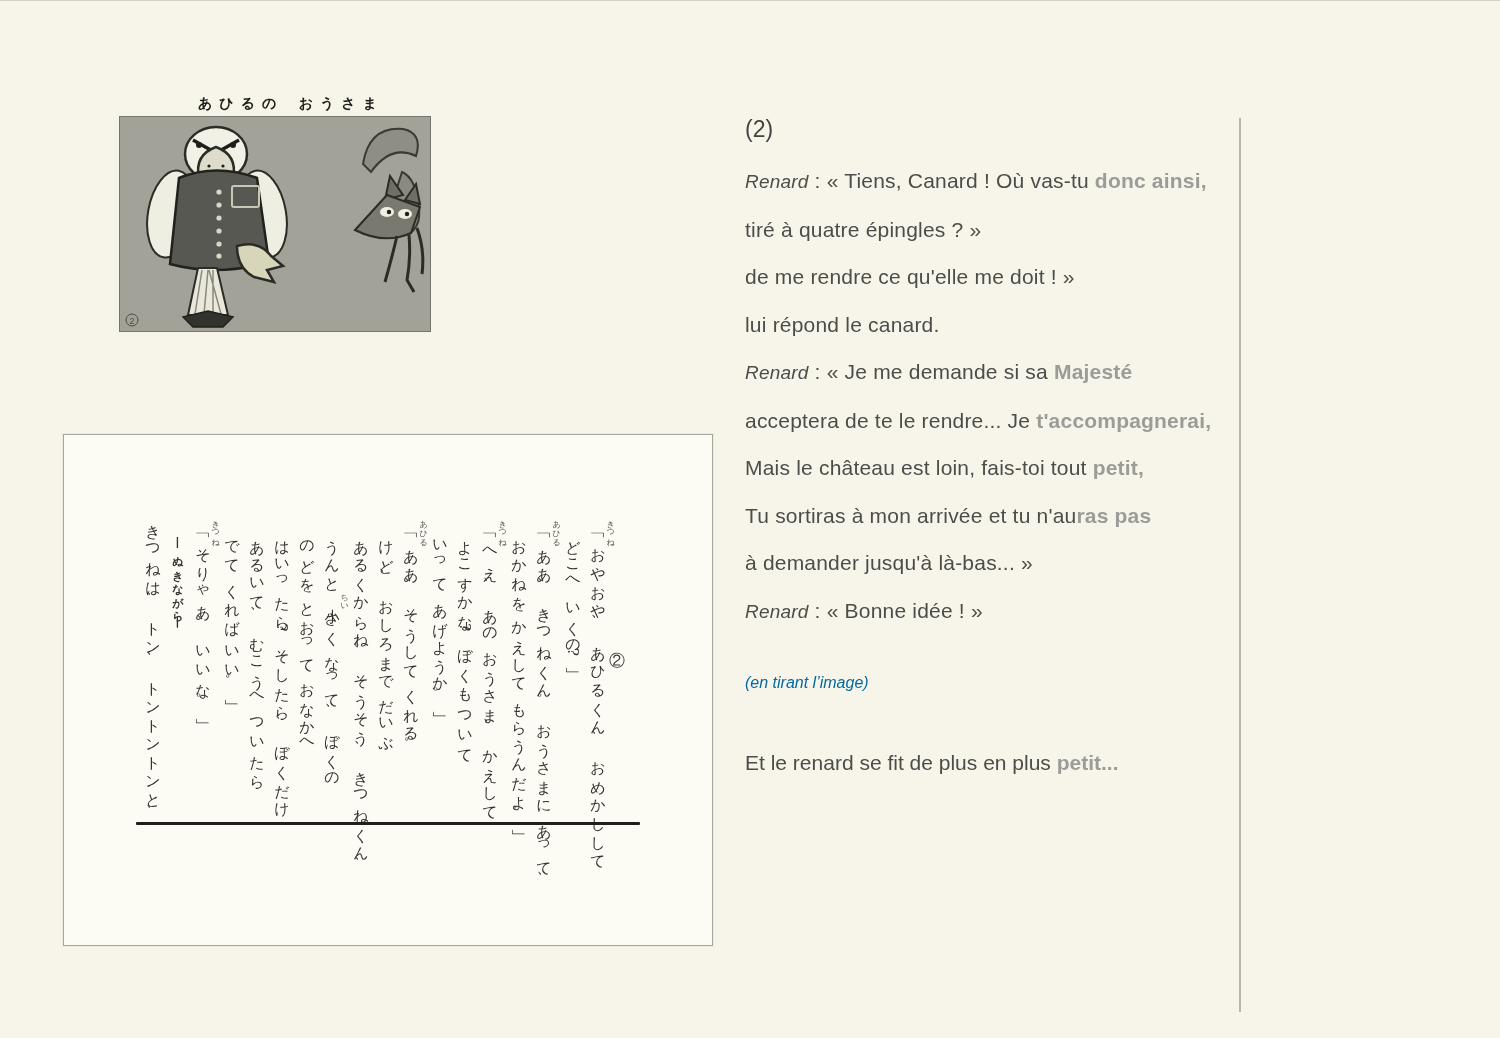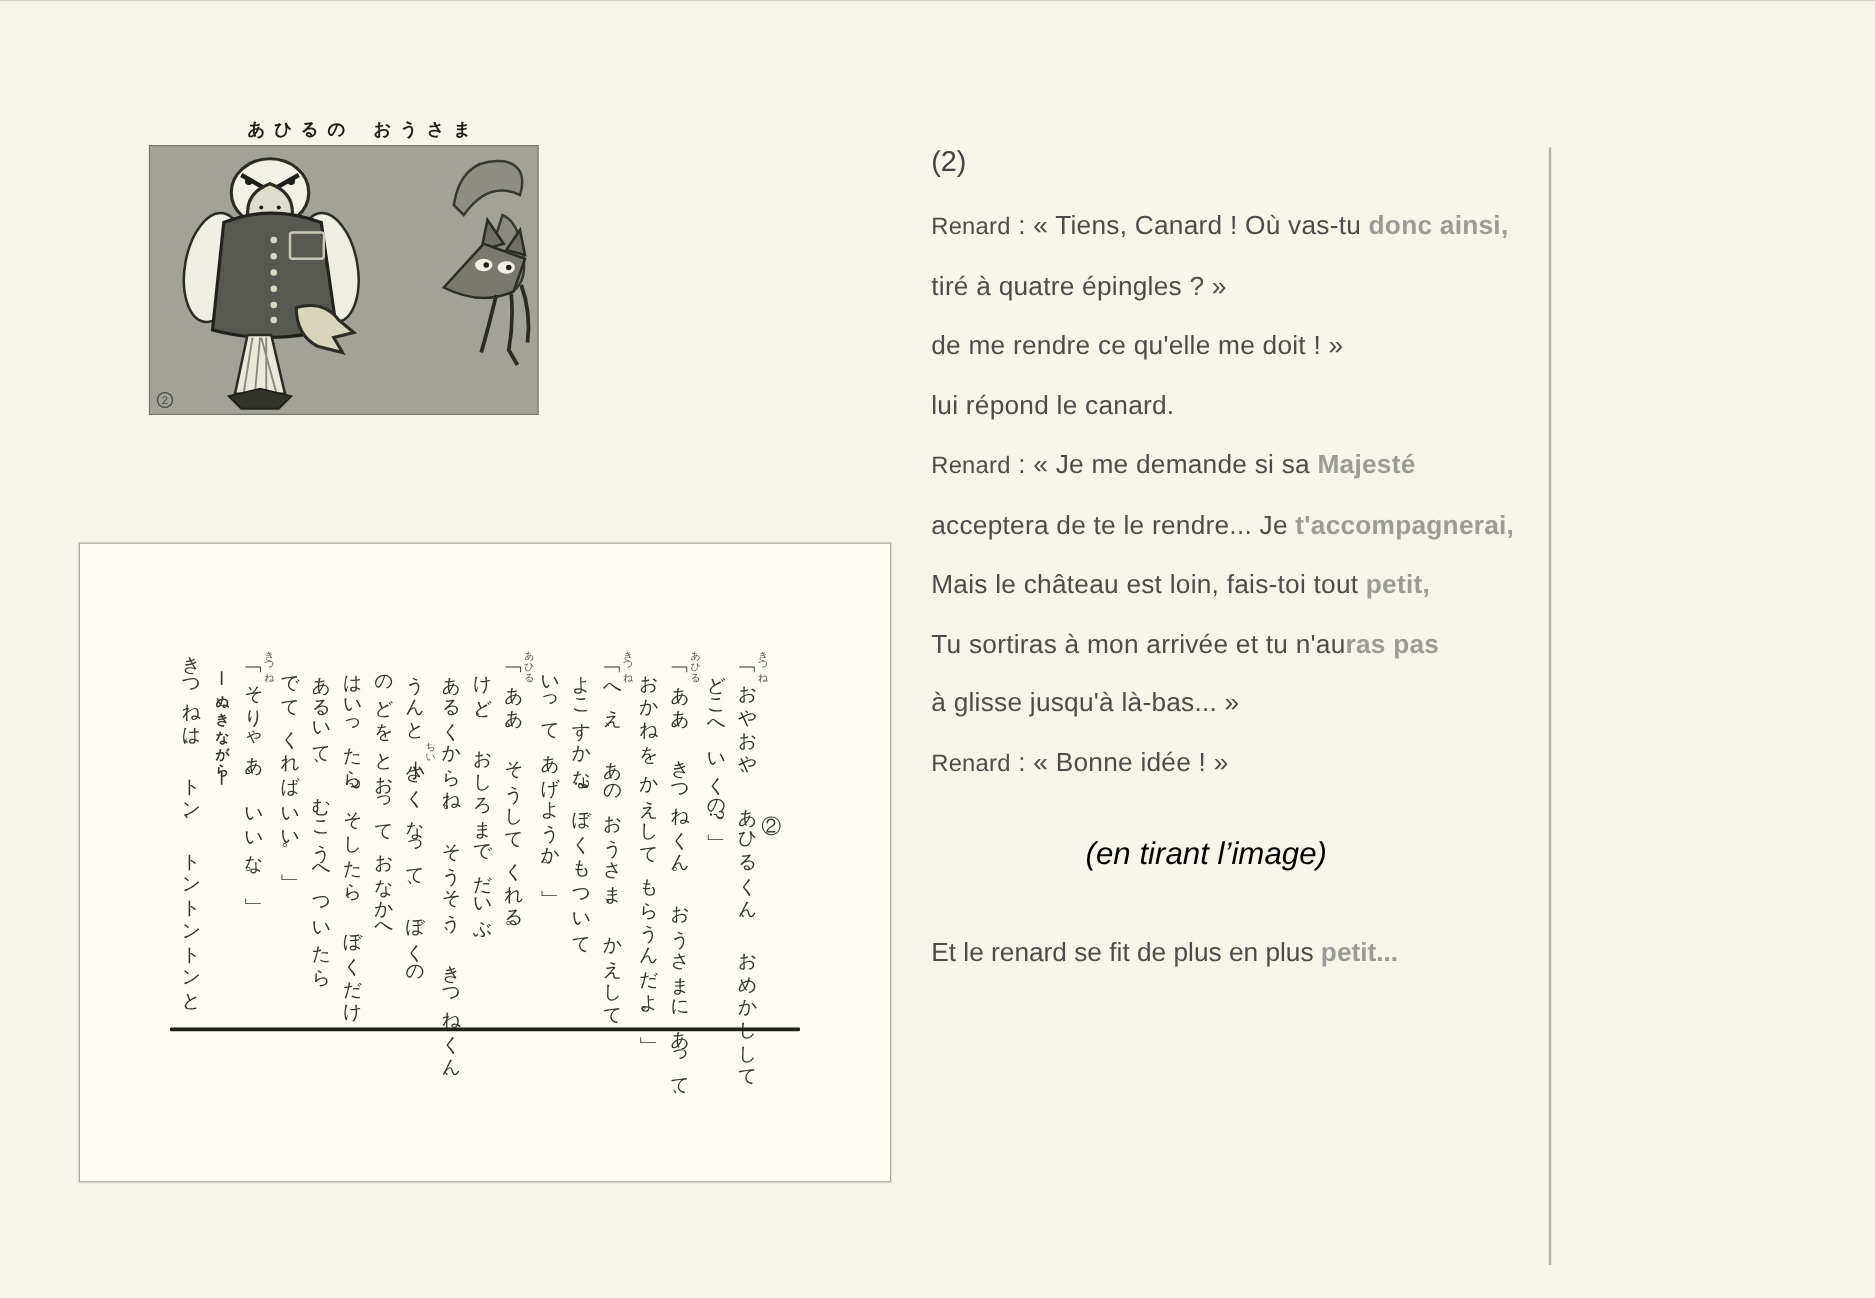--- a/index.html
+++ b/index.html
@@ -41,25 +41,25 @@
   .jp-rule{
     position:absolute;left:72px;top:387px;width:504px;height:3px;
     background:#1f1f1b;border-radius:1px;
   }
   
   .french{
     position:absolute;left:745px;top:112px;width:500px;color:#4c4c4a;
   }
   .fr-heading{font-size:23px;line-height:32px;margin:0 0 12px 0;color:#434341;}
   .fr-line{margin:0;font-size:21px;line-height:47.5px;white-space:nowrap;letter-spacing:.2px;}
-  .fr-line .speaker{font-size:19px;}
+  .fr-line .speaker{font-style:italic;font-size:19px;}
   .fr-line .fade, .fade{color:#9b9b98;font-weight:bold;}
   .fr-stage{
-    margin:33px 0 0 0;font-size:25px;font-style:italic;text-align:center;
-    width:440px;color:#000000;line-height:30px;
+    margin:33px 0 0 0;font-size:16px;font-style:italic;
+    width:440px;color:#0369a1;line-height:30px;
   }
   .fr-closing{margin:50px 0 0 0;font-size:21px;line-height:30px;white-space:nowrap;}
   .fold-line{
     position:absolute;left:1239px;top:117px;width:2px;height:894px;
     background:#b6b4ab;
   }
 </style>
 </head>
 <body>
 
@@ -142,20 +142,20 @@
   <p class="fr-heading">(2)</p>
   <div>
       <p class="fr-line"><span class="speaker">Renard</span><span> : « Tiens, Canard ! Où vas-tu </span><span class="fade">donc ainsi,</span></p>
       <p class="fr-line"><span>tiré à quatre épingles ? »</span></p>
       <p class="fr-line"><span>de me rendre ce qu'elle me doit ! »</span></p>
       <p class="fr-line"><span>lui répond le canard.</span></p>
       <p class="fr-line"><span class="speaker">Renard</span><span> :  « Je me demande si sa </span><span class="fade">Majesté</span></p>
       <p class="fr-line"><span>acceptera de te le rendre... Je </span><span class="fade">t'accompagnerai,</span></p>
       <p class="fr-line"><span>Mais le château est loin, fais-toi tout </span><span class="fade">petit,</span></p>
       <p class="fr-line"><span>Tu sortiras à mon arrivée et tu n'au</span><span class="fade">ras pas</span></p>
-      <p class="fr-line"><span>à glisse jusqu'à là-bas... »</span></p>
+      <p class="fr-line"><span>à demander jusqu'à là-bas... »</span></p>
       <p class="fr-line"><span class="speaker">Renard</span><span> :  « Bonne idée ! »</span></p>
     </div>
   <p class="fr-stage">(en tirant l’image)</p>
   <p class="fr-closing"><span>Et le renard se fit de plus en plus </span><span class="fade">petit...</span></p>
 </div>
 
 <div class="fold-line"></div>
 
 </body></html>

